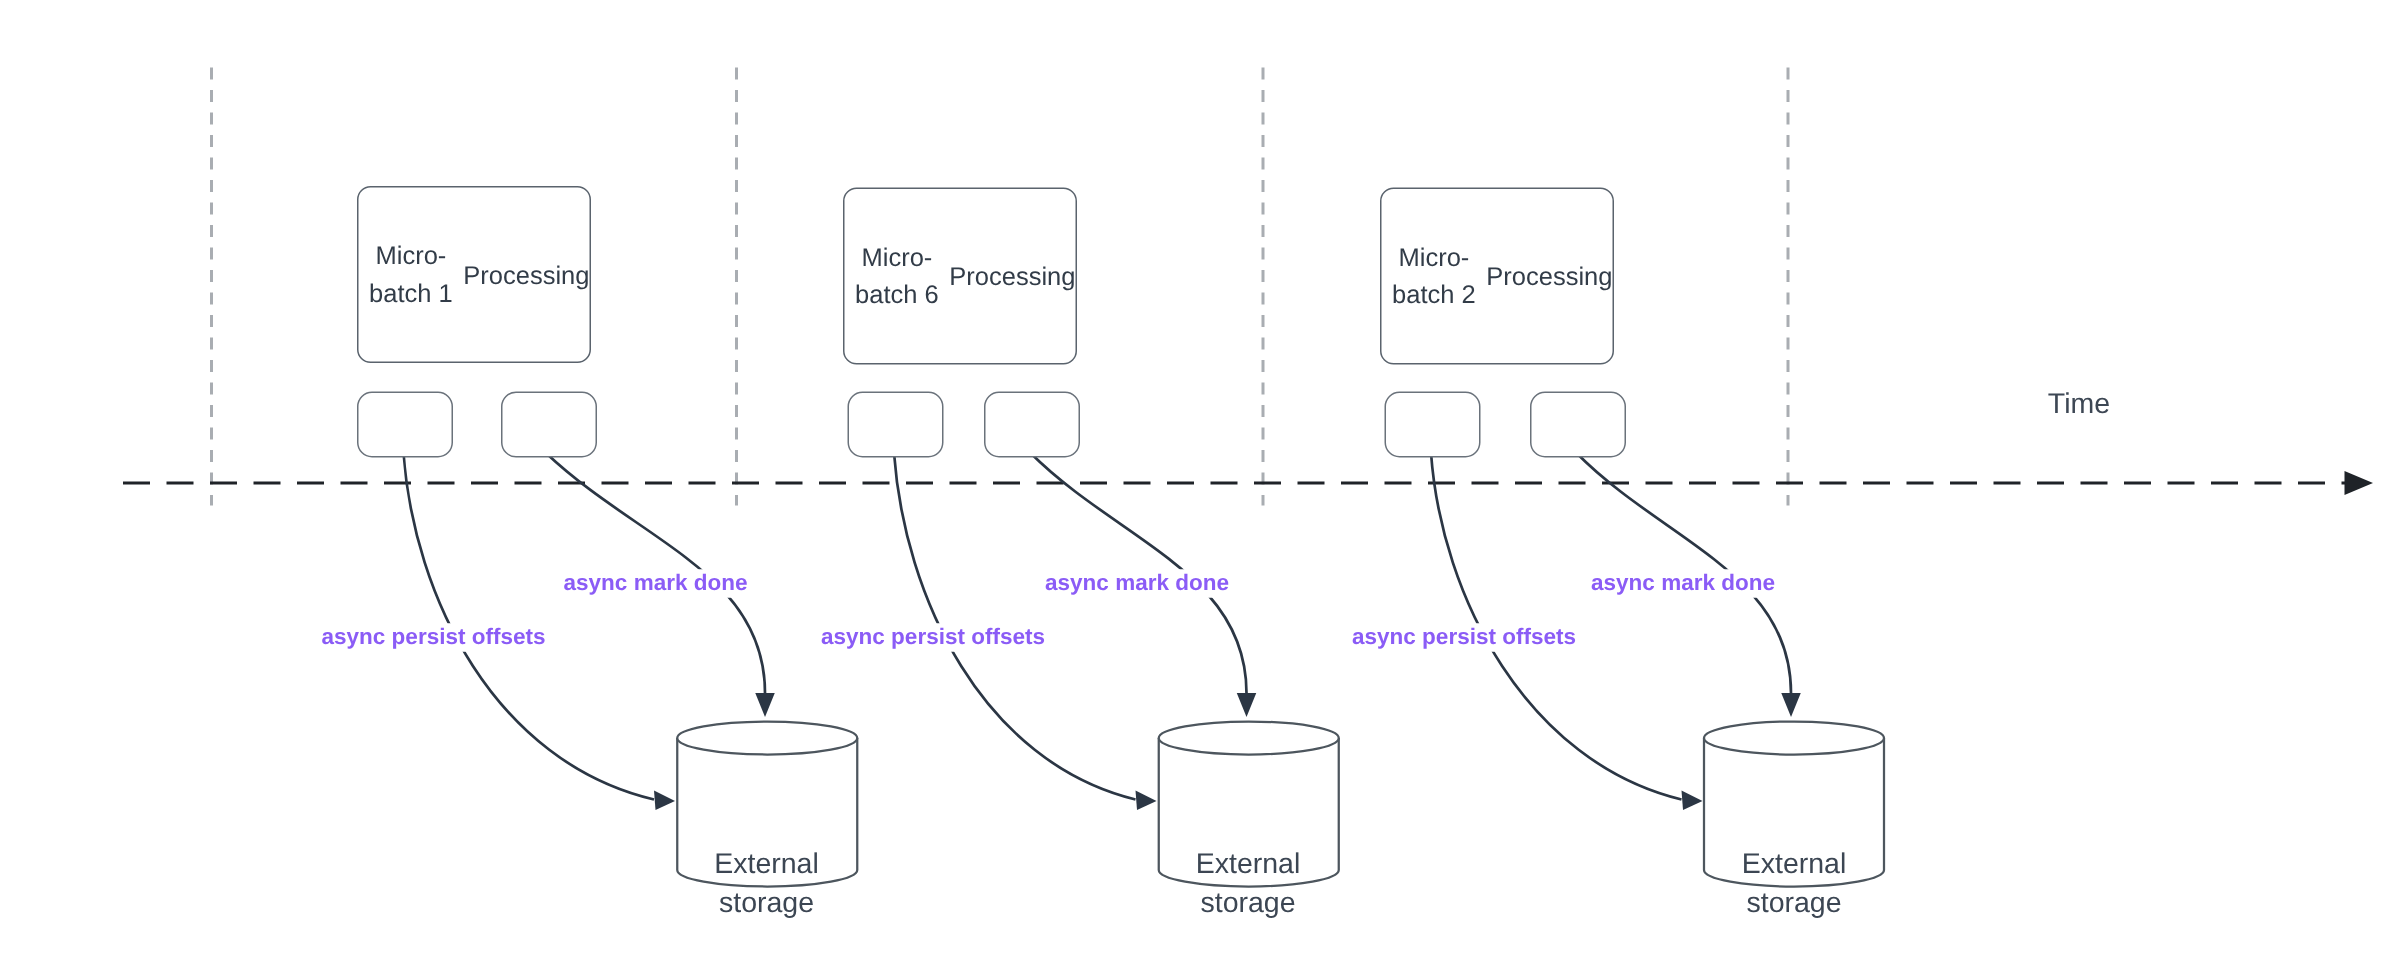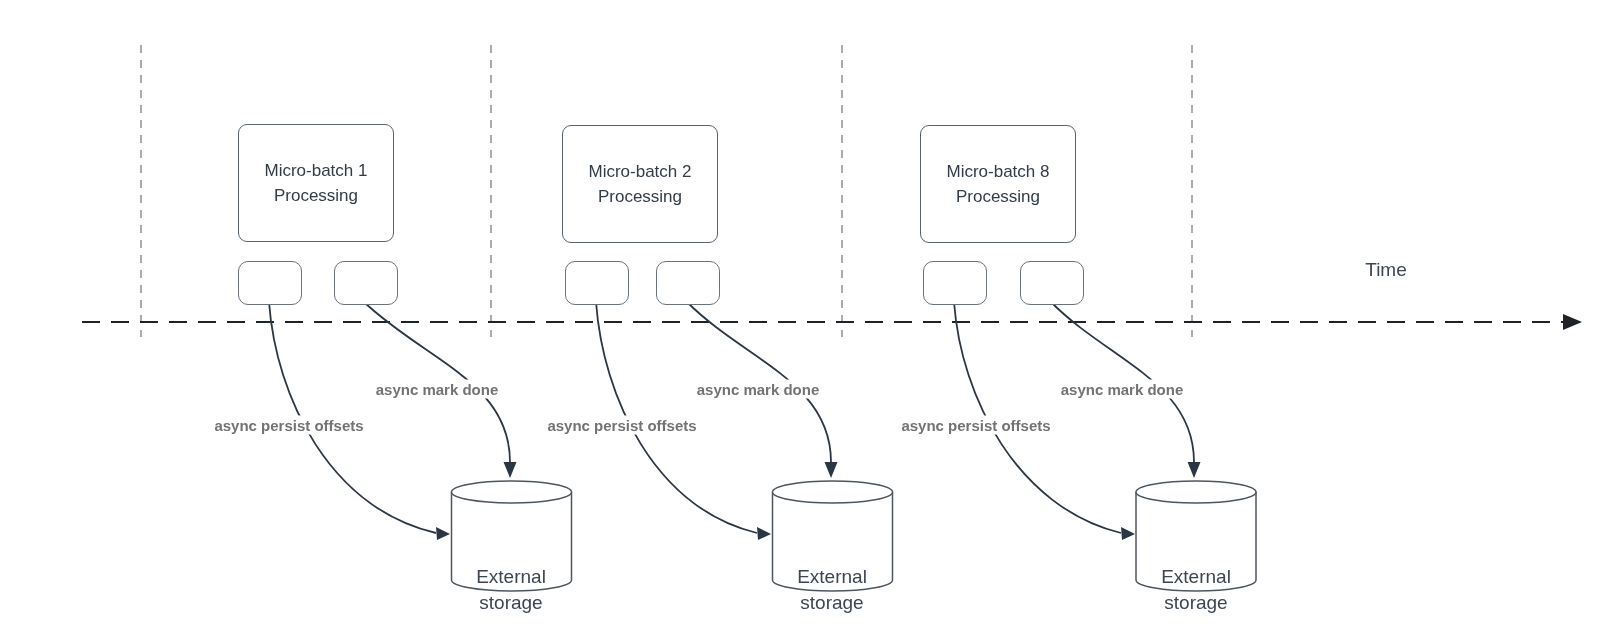--- a/index.html
+++ b/index.html
@@ -14,42 +14,41 @@
   .layer-svg { position: absolute; left: 0; top: 0; }
 
   .bigbox {
     position: absolute;
     width: 154px;
     height: 116px;
     border: 1px solid #5a636d;
     border-radius: 9px;
     background: #ffffff;
     display: flex;
-    flex-direction: column;
     align-items: center;
     justify-content: center;
     font-size: 17px;
     line-height: 25px;
     color: #323c48;
     text-align: center;
   }
   .smallbox {
     position: absolute;
     width: 62px;
     height: 42px;
     border: 1px solid #6a727b;
     border-radius: 10px;
     background: #ffffff;
   }
   .conn-label {
     position: absolute;
     transform: translate(-50%, -50%);
     font-size: 15px;
     font-weight: bold;
-    color: #737373;
+    color: #8b5cf6;
     background: #ffffff;
     padding: 1px 3px;
     white-space: nowrap;
   }
   .storage-label {
     position: absolute;
     transform: translate(-50%, -50%);
     font-size: 19px;
     line-height: 26px;
     color: #3c4653;
@@ -128,34 +127,34 @@
   <div class="smallbox" style="left:238px; top:261px;"></div>
   <div class="smallbox" style="left:334px; top:261px;"></div>
   <div class="conn-label" style="left:289px; top:425px;">async persist offsets</div>
   <div class="conn-label" style="left:437px; top:389px;">async mark done</div>
   <div class="storage-label" style="left:511px; top:542px;">
     <div>External</div>
     <div>storage</div>
   </div>
 
   <div class="bigbox" style="left:562px; top:125px;">
-    <div>Micro-batch 2</div>
+    <div>Micro-batch 6</div>
     <div>Processing</div>
   </div>
   <div class="smallbox" style="left:565px; top:261px;"></div>
   <div class="smallbox" style="left:656px; top:261px;"></div>
   <div class="conn-label" style="left:622px; top:425px;">async persist offsets</div>
   <div class="conn-label" style="left:758px; top:389px;">async mark done</div>
   <div class="storage-label" style="left:832px; top:542px;">
     <div>External</div>
     <div>storage</div>
   </div>
 
   <div class="bigbox" style="left:920px; top:125px;">
-    <div>Micro-batch 8</div>
+    <div>Micro-batch 2</div>
     <div>Processing</div>
   </div>
   <div class="smallbox" style="left:923px; top:261px;"></div>
   <div class="smallbox" style="left:1020px; top:261px;"></div>
   <div class="conn-label" style="left:976px; top:425px;">async persist offsets</div>
   <div class="conn-label" style="left:1122px; top:389px;">async mark done</div>
   <div class="storage-label" style="left:1196px; top:542px;">
     <div>External</div>
     <div>storage</div>
   </div>

